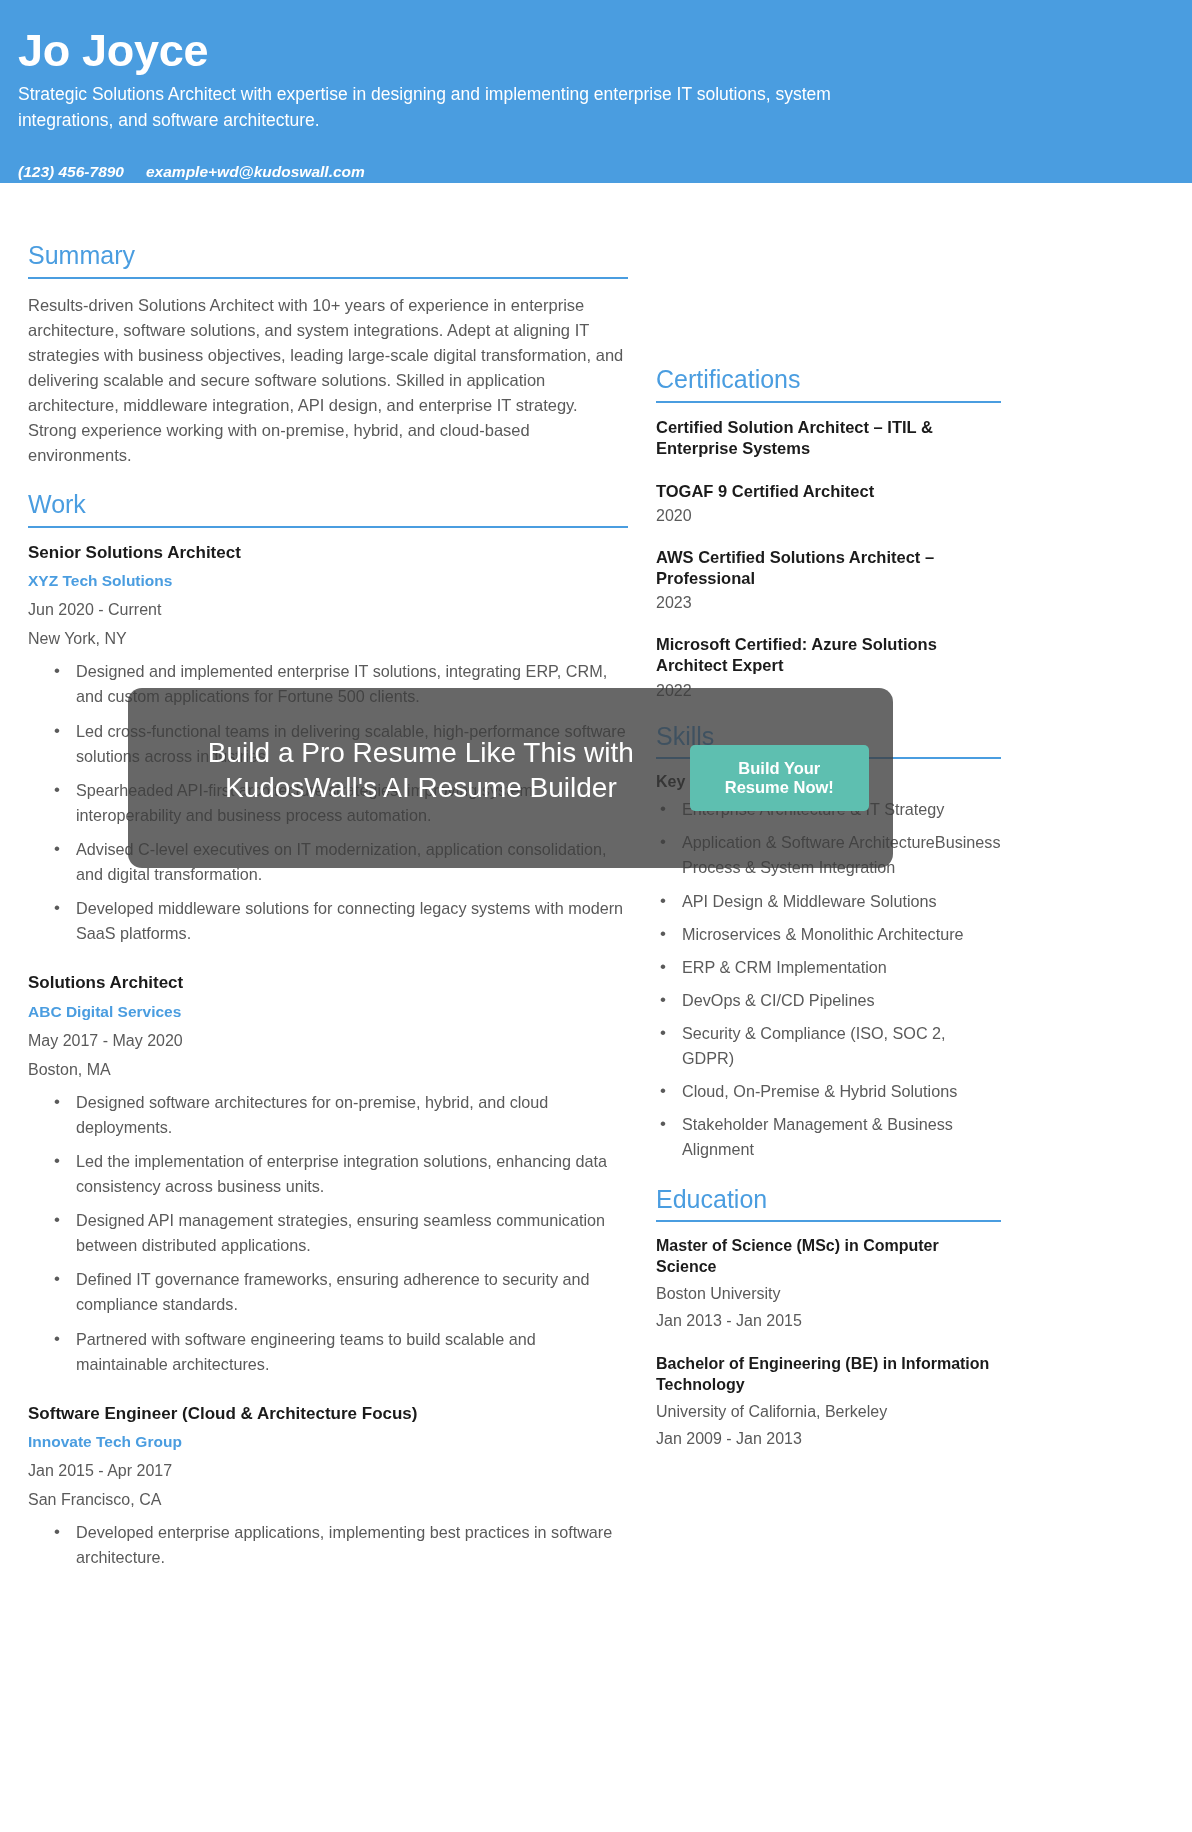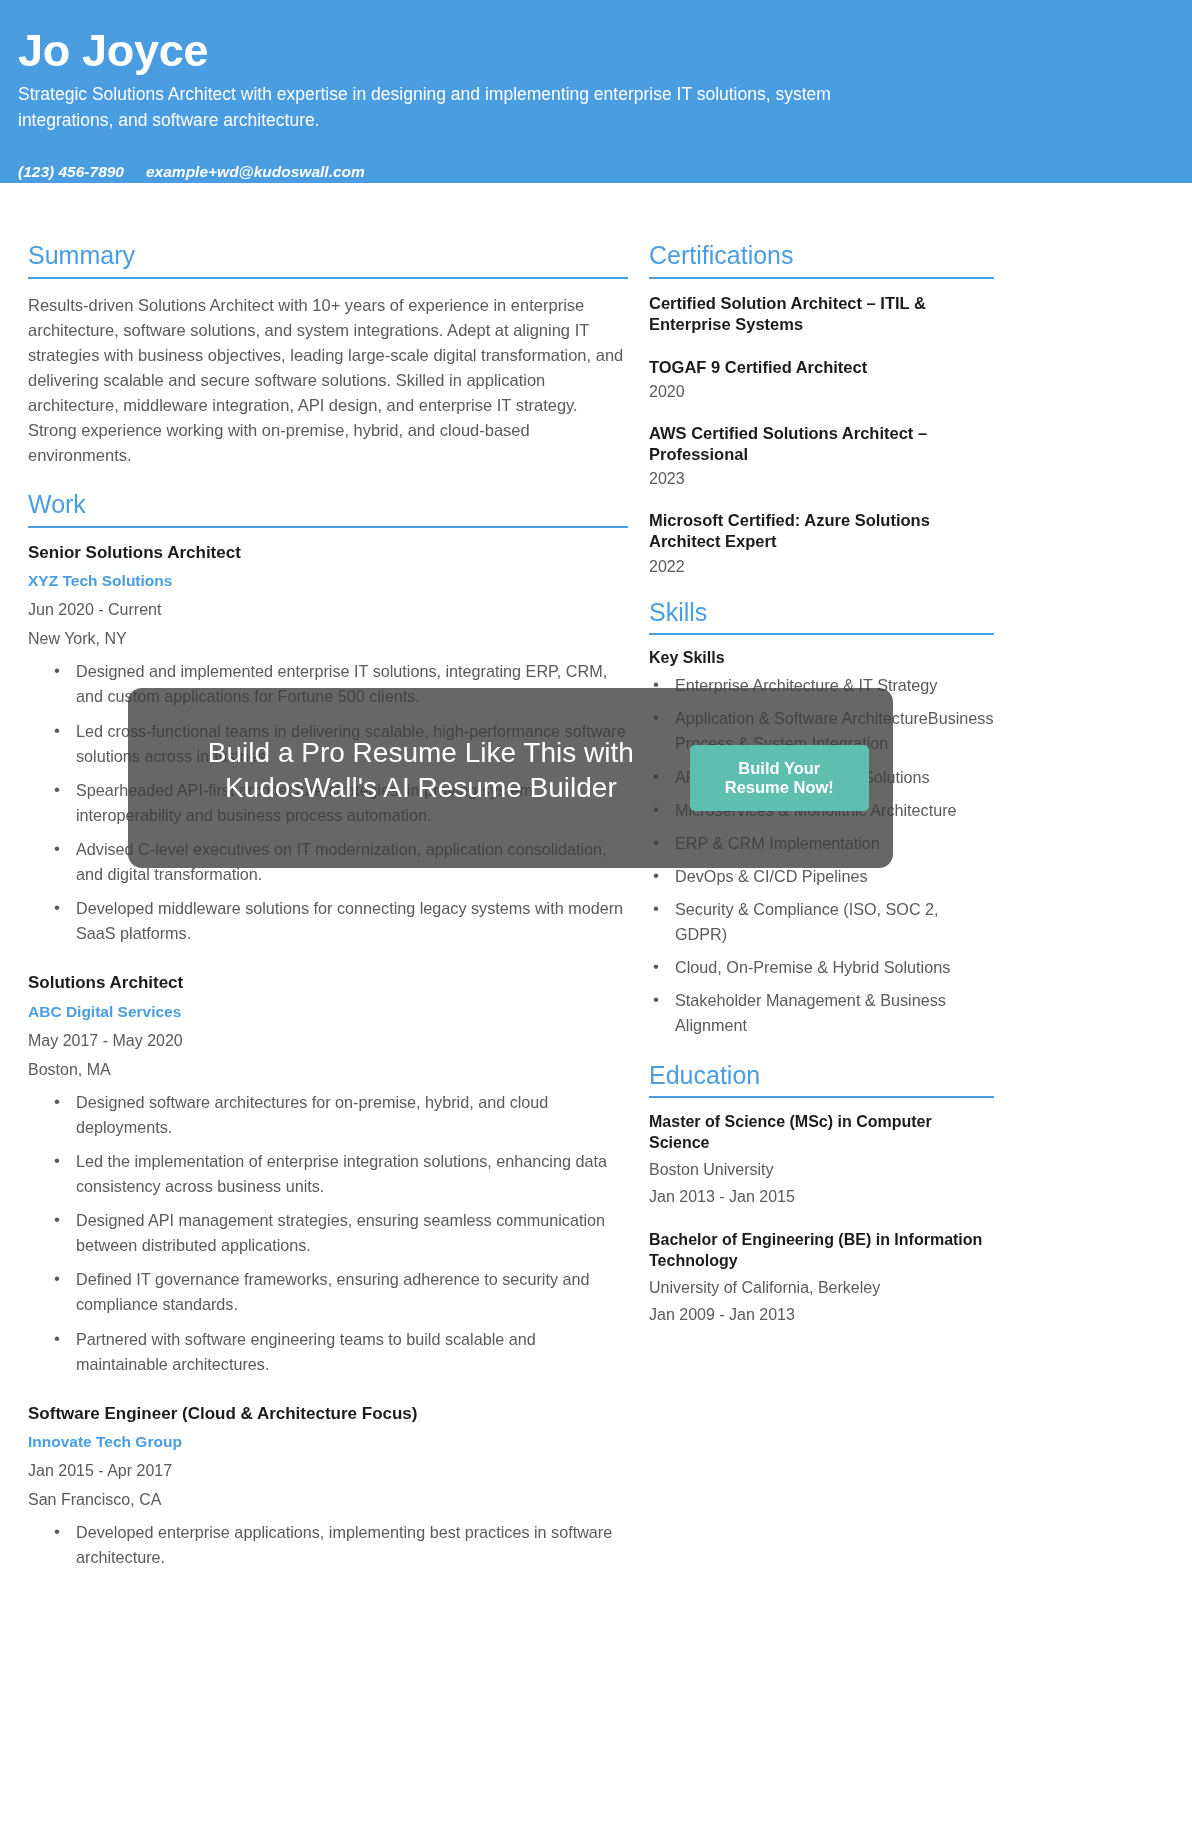--- a/index.html
+++ b/index.html
@@ -44,23 +44,23 @@
   .banner-links a,
   .banner-links .linkitem {
     color:#ffffff;
     font-size: 15.5px;
     text-decoration: underline;
   }
 
   
   .content {
     display: flex;
-    gap: 21px;
+    gap: 28px;
     padding: 58px 12px 40px 28px;
-    align-items: flex-start;
+    align-items: center;
   }
   .col-left  { width: 600px; flex: 0 0 600px; }
   .col-right { width: 345px; flex: 0 0 345px; }
 
   .section { margin-bottom: 8px; }
   .section + .section { margin-top: 22px; }
 
   .section-title {
     color: #4a9de0;
     font-size: 25px;

